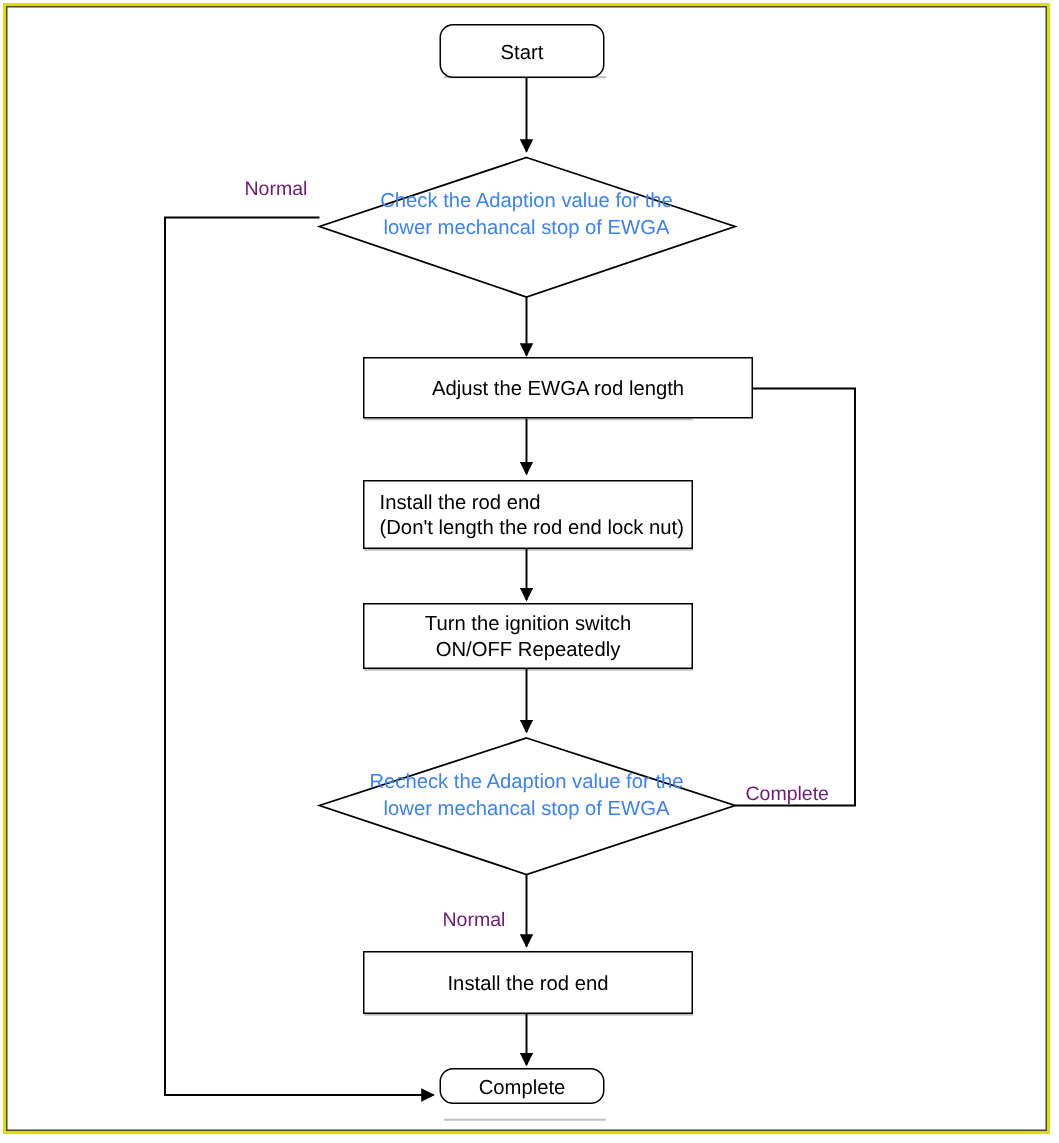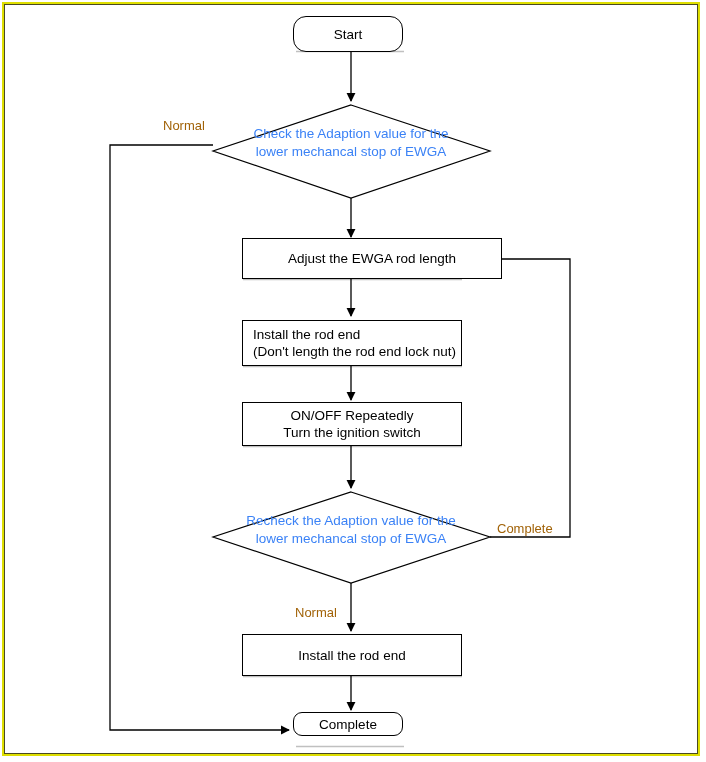--- a/index.html
+++ b/index.html
@@ -75,21 +75,21 @@
     text-align: center;
     font-size: 13.5px;
     line-height: 18px;
     color: #3b82f6;
     z-index: 3;
     pointer-events: none;
   }
   .edge-label {
     position: absolute;
     font-size: 13px;
-    color: #a16207;
+    color: #701a75;
     white-space: nowrap;
     z-index: 3;
   }
 </style>
 </head>
 <body>
 
 <div id="page">
 
   <div id="frame-outer"></div>
@@ -130,21 +130,21 @@
       <line x1="351" y1="583" x2="351" y2="631" marker-end="url(#arrow)"></line>
 
       <line x1="351" y1="676" x2="351" y2="710" marker-end="url(#arrow)"></line>
 
       <path d="M 213 145 L 110 145 L 110 730 L 289 730" marker-end="url(#arrow)"></path>
 
       <path d="M 490 537 L 570 537 L 570 259 L 466 259" marker-end="url(#arrow)"></path>
     </g>
   </svg>
 
-  <div class="node terminator" style="left:293px; top:16px; width:110px; height:36px;border-radius:13px;">
+  <div class="node terminator" style="left:293px; top:16px; width:110px; height:36px;">
     <span>Start</span>
   </div>
 
   <div class="decision-text" style="left:211px; top:125px; width:280px;">
     <div>Check the Adaption value for the</div>
     <div>lower mechancal stop of EWGA</div>
   </div>
 
   <div class="edge-label" style="left:163px; top:118px;"><span>Normal</span></div>
 
@@ -154,22 +154,22 @@
 
   <div class="node process left-text" style="left:242px; top:320px; width:220px; height:46px;">
     <div>
       <div>Install the rod end</div>
       <div>(Don't length the rod end lock nut)</div>
     </div>
   </div>
 
   <div class="node process" style="left:242px; top:402px; width:220px; height:44px;">
     <div>
+      <div>Turn the ignition switch</div>
       <div>ON/OFF  Repeatedly</div>
-      <div>Turn the ignition switch</div>
     </div>
   </div>
 
   <div class="decision-text" style="left:211px; top:512px; width:280px;text-align:center;">
     <div>Recheck the Adaption value for the</div>
     <div>lower mechancal stop of EWGA</div>
   </div>
 
   <div class="edge-label" style="left:497px; top:521px;"><span>Complete</span></div>
 

